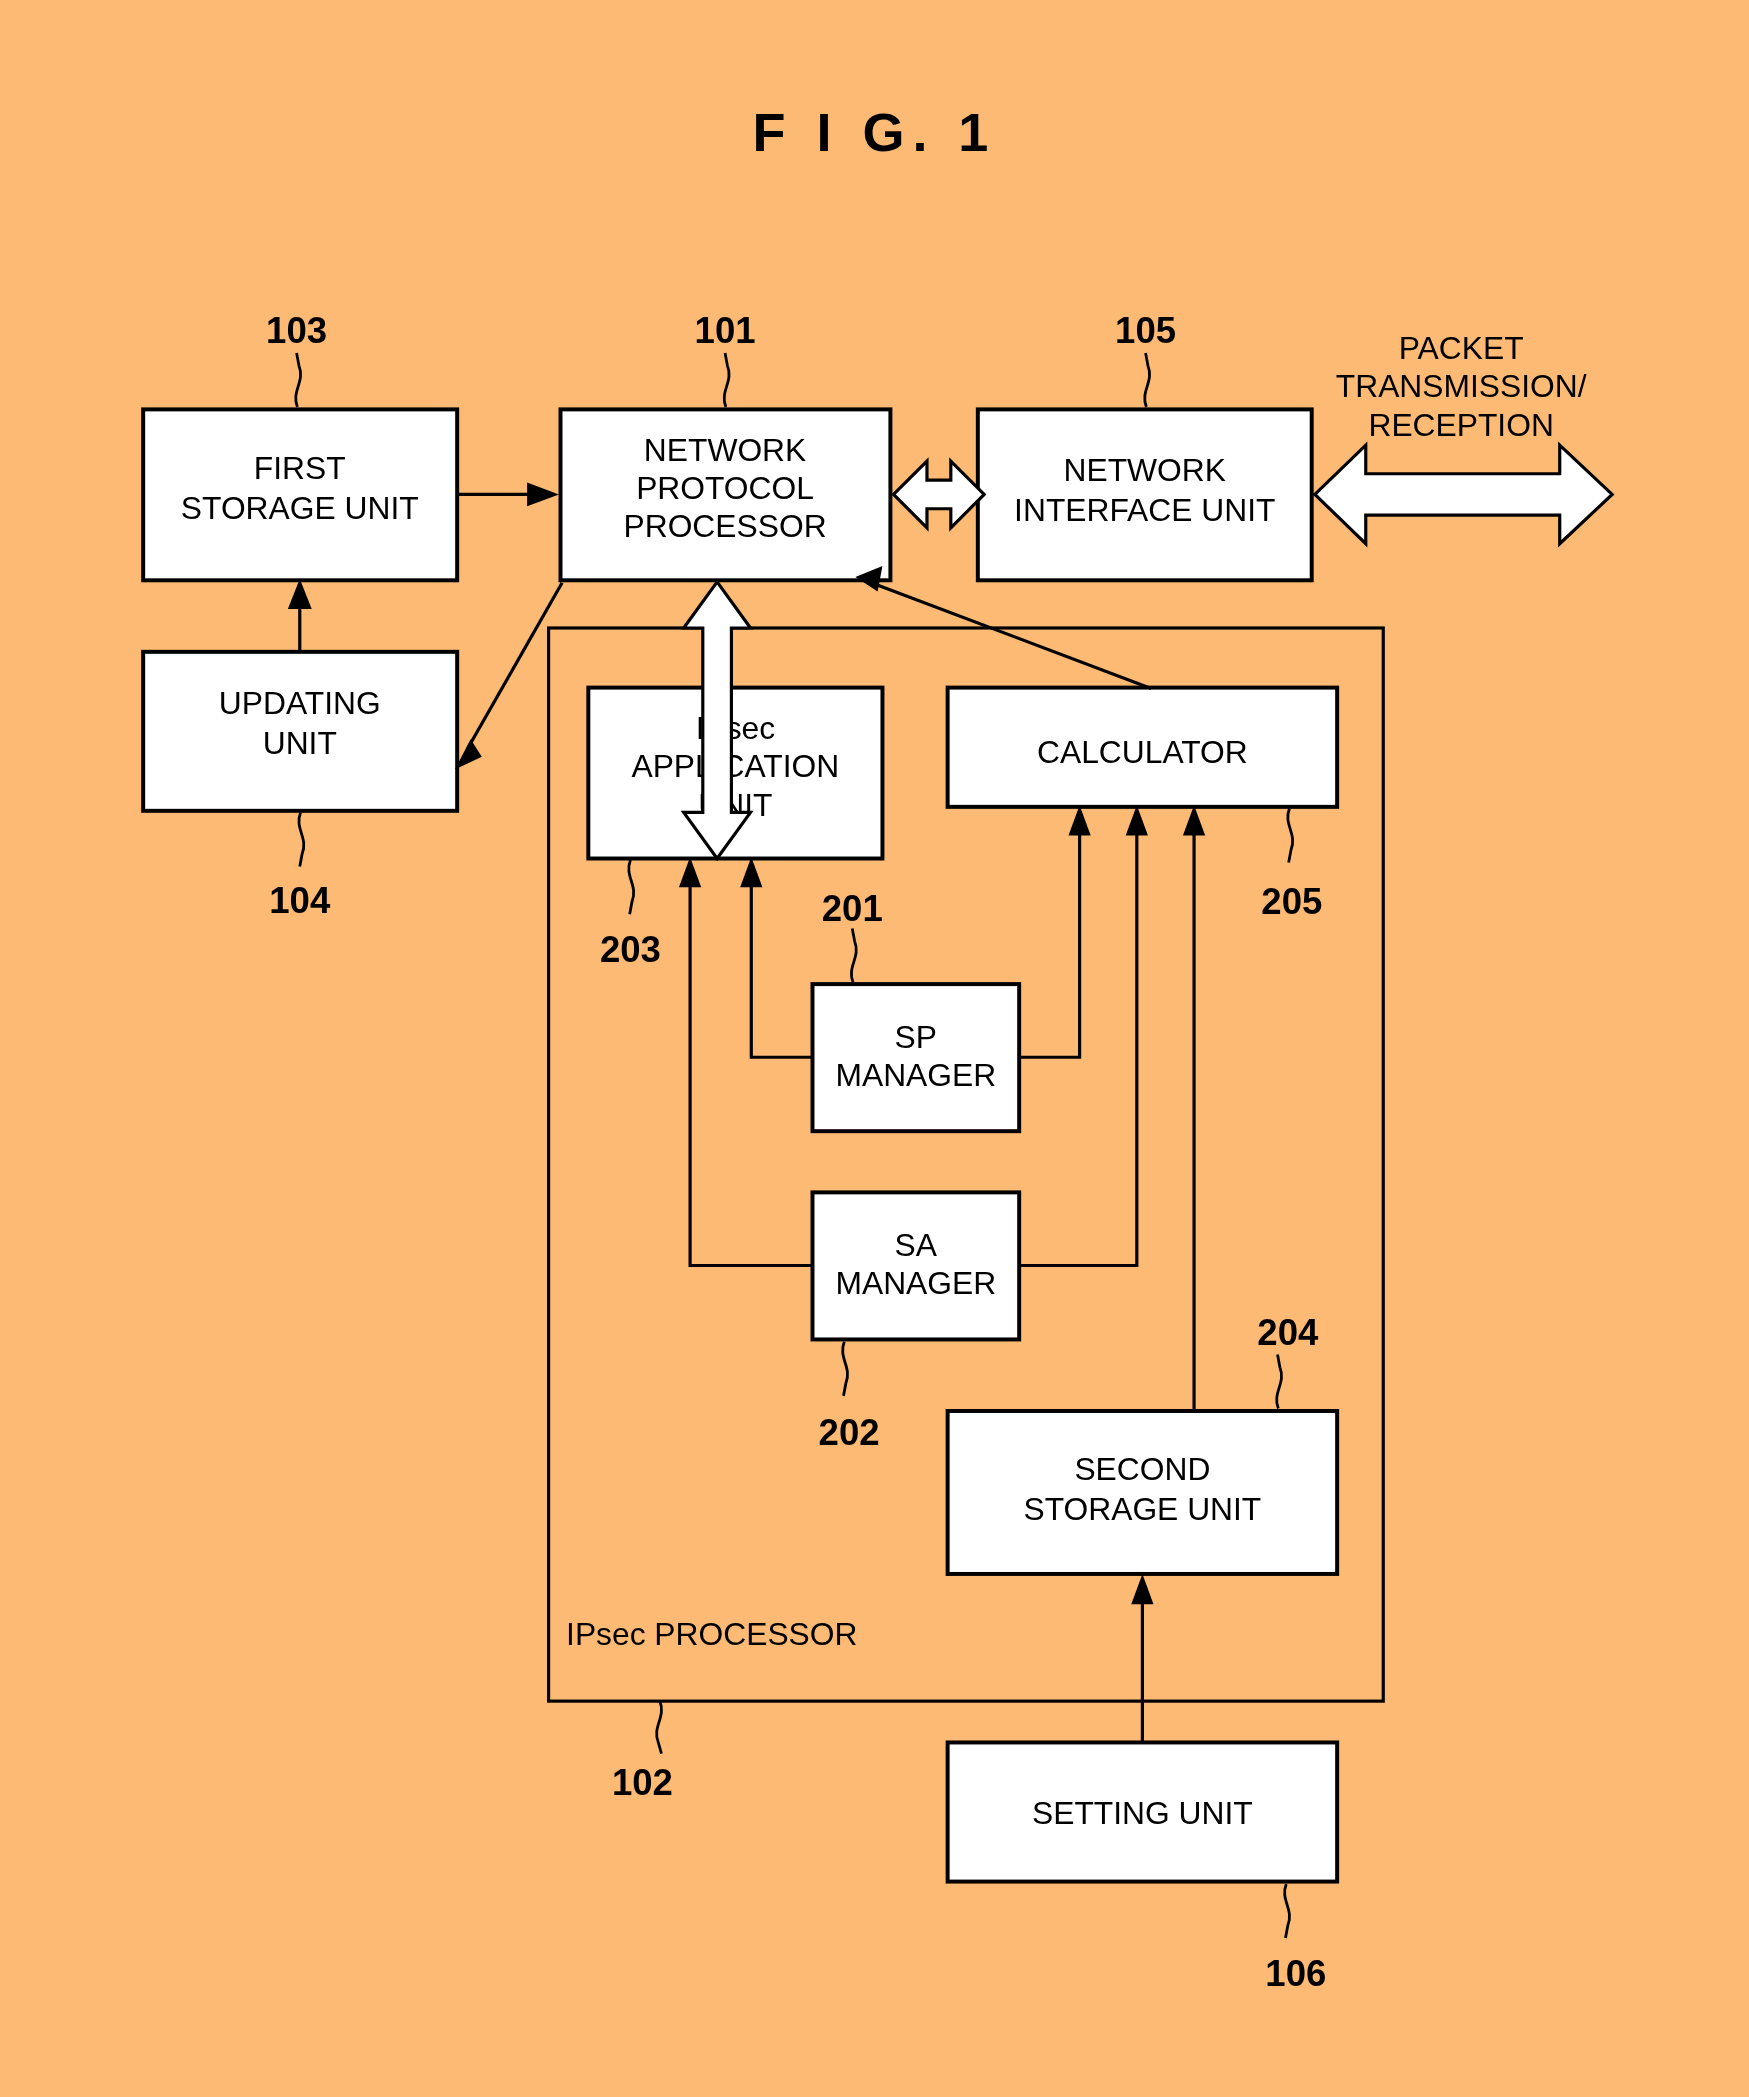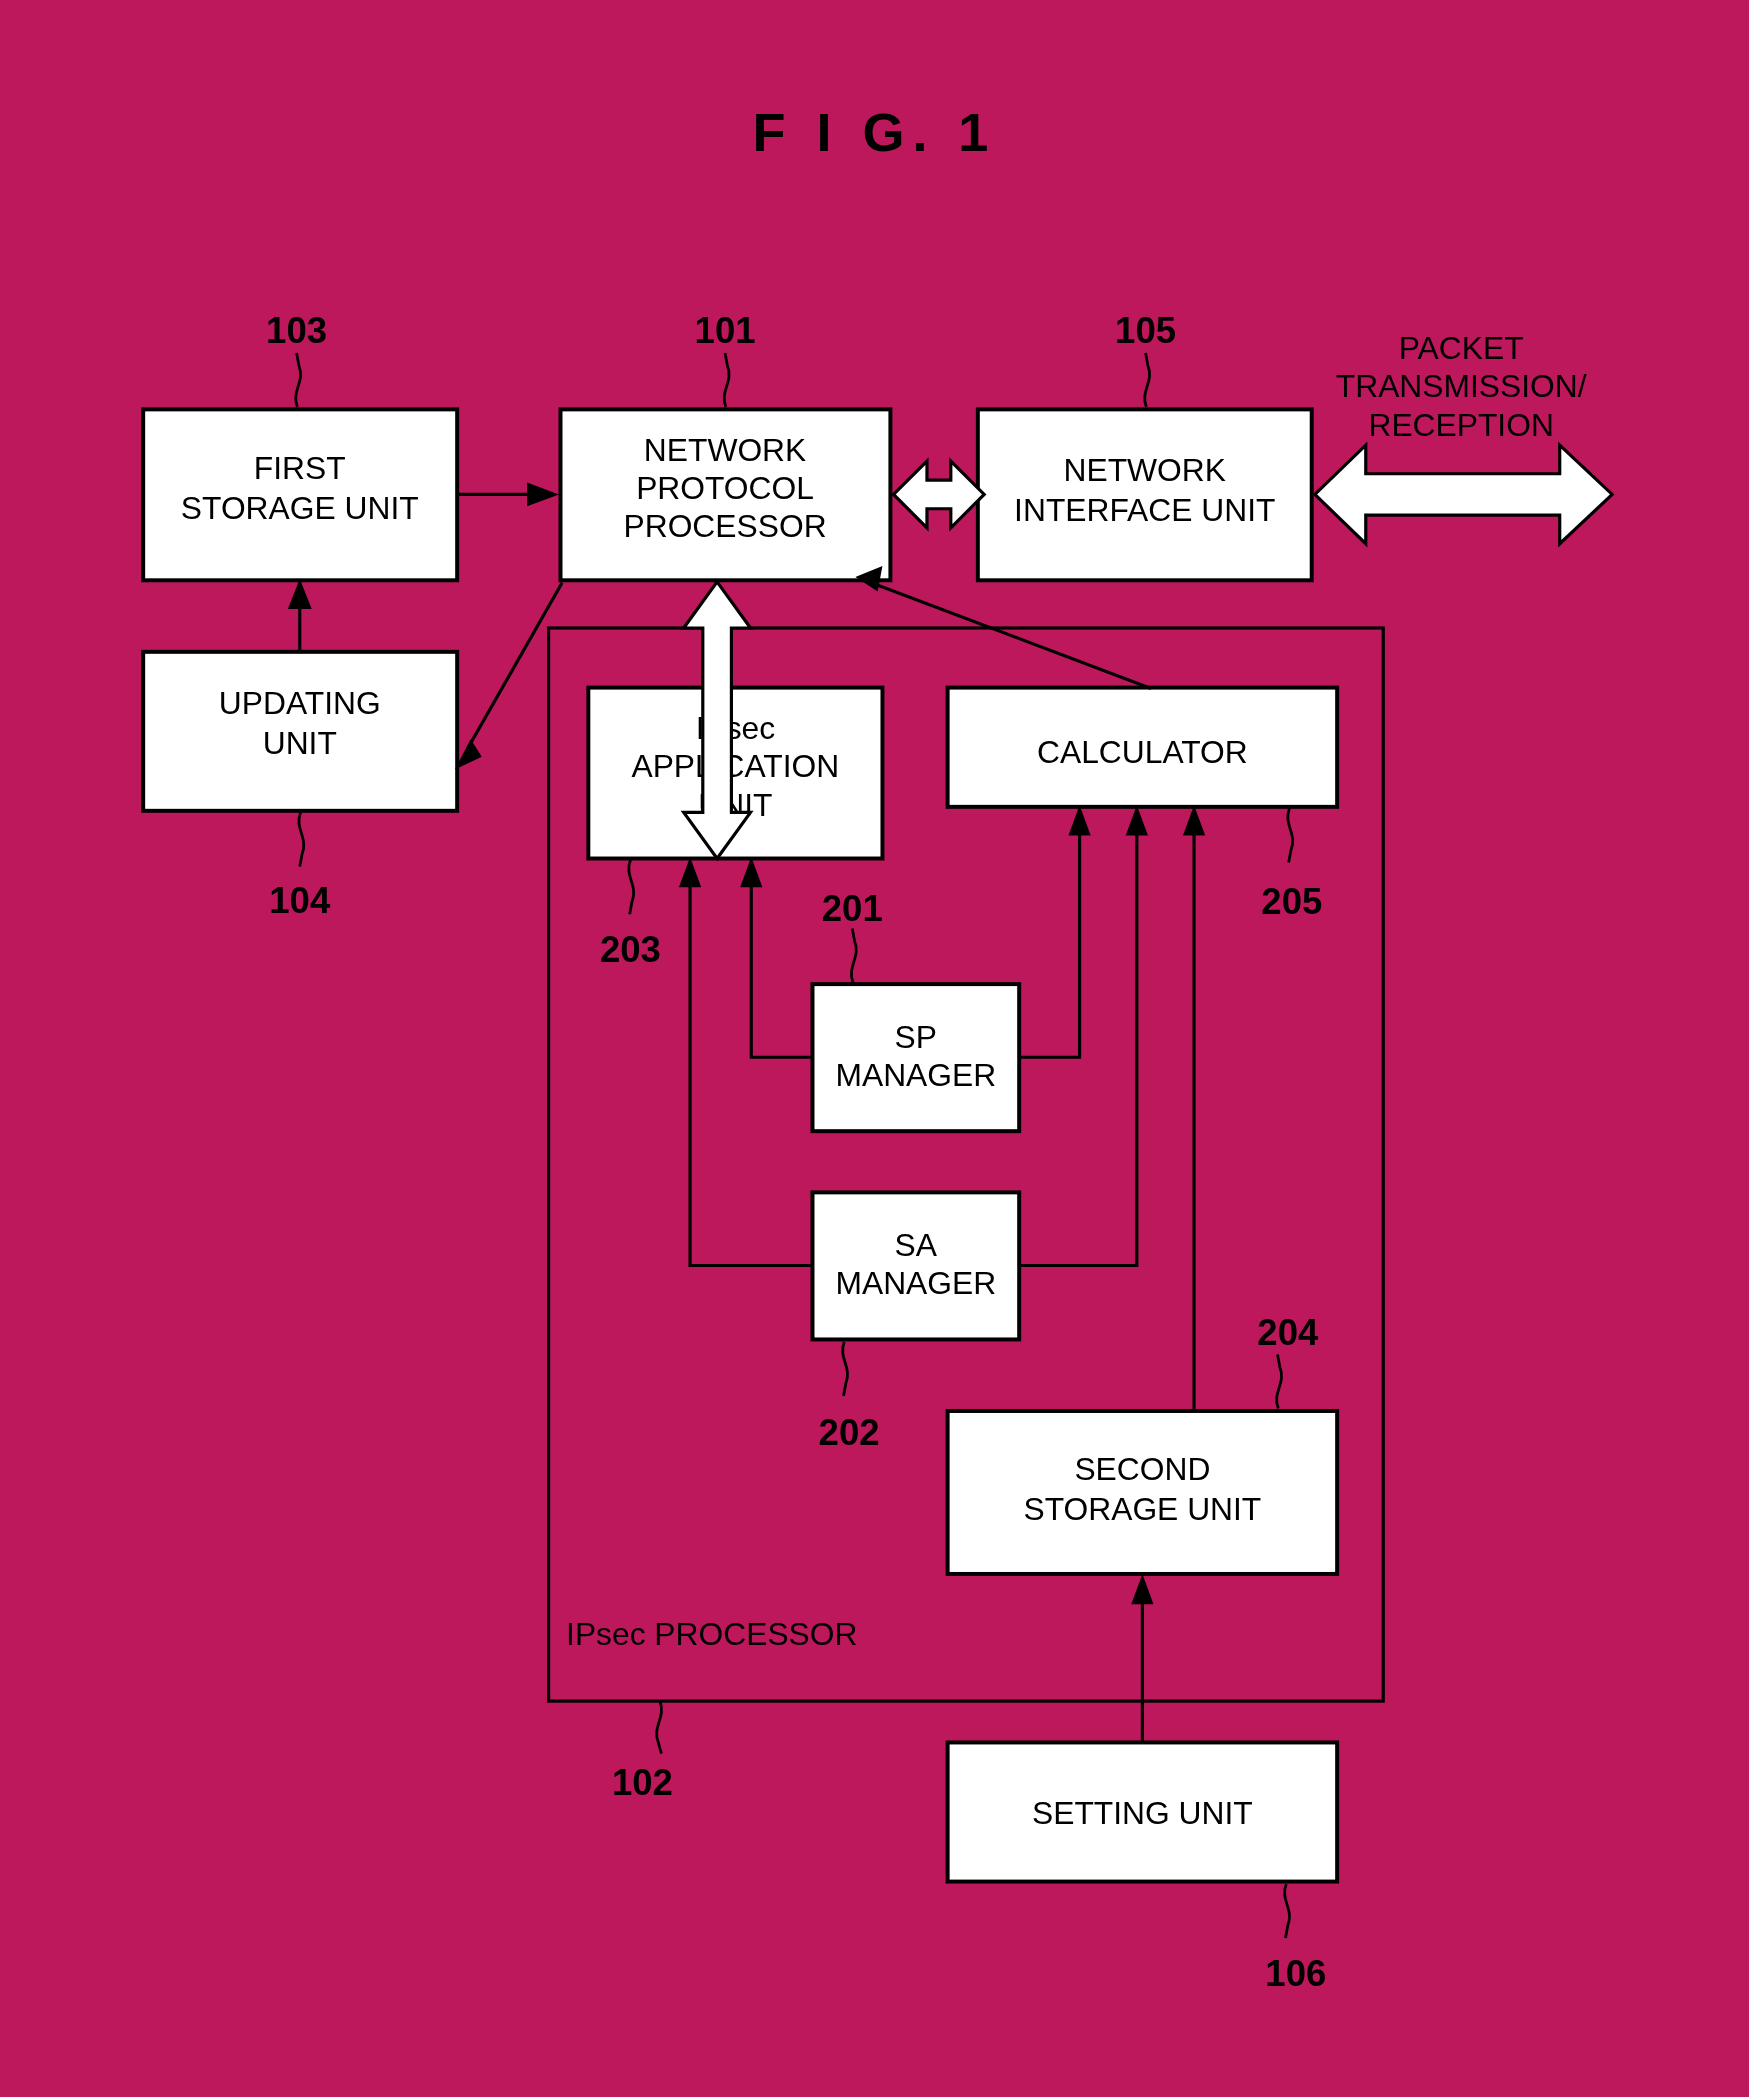--- a/index.html
+++ b/index.html
@@ -11,21 +11,21 @@
     width: 1749px;
     height: 2097px;
     font-family: "Liberation Sans", sans-serif;
     color: #000000;
     overflow: hidden;
   }
   #figure-root {
     position: relative;
     width: 1749px;
     height: 2097px;
-    background: #be185d;
+    background: #fdba74;
   }
   svg#diagram {
     position: absolute;
     left: 0;
     top: 0;
     width: 1749px;
     height: 2097px;
     display: block;
   }
   .fig-title {

